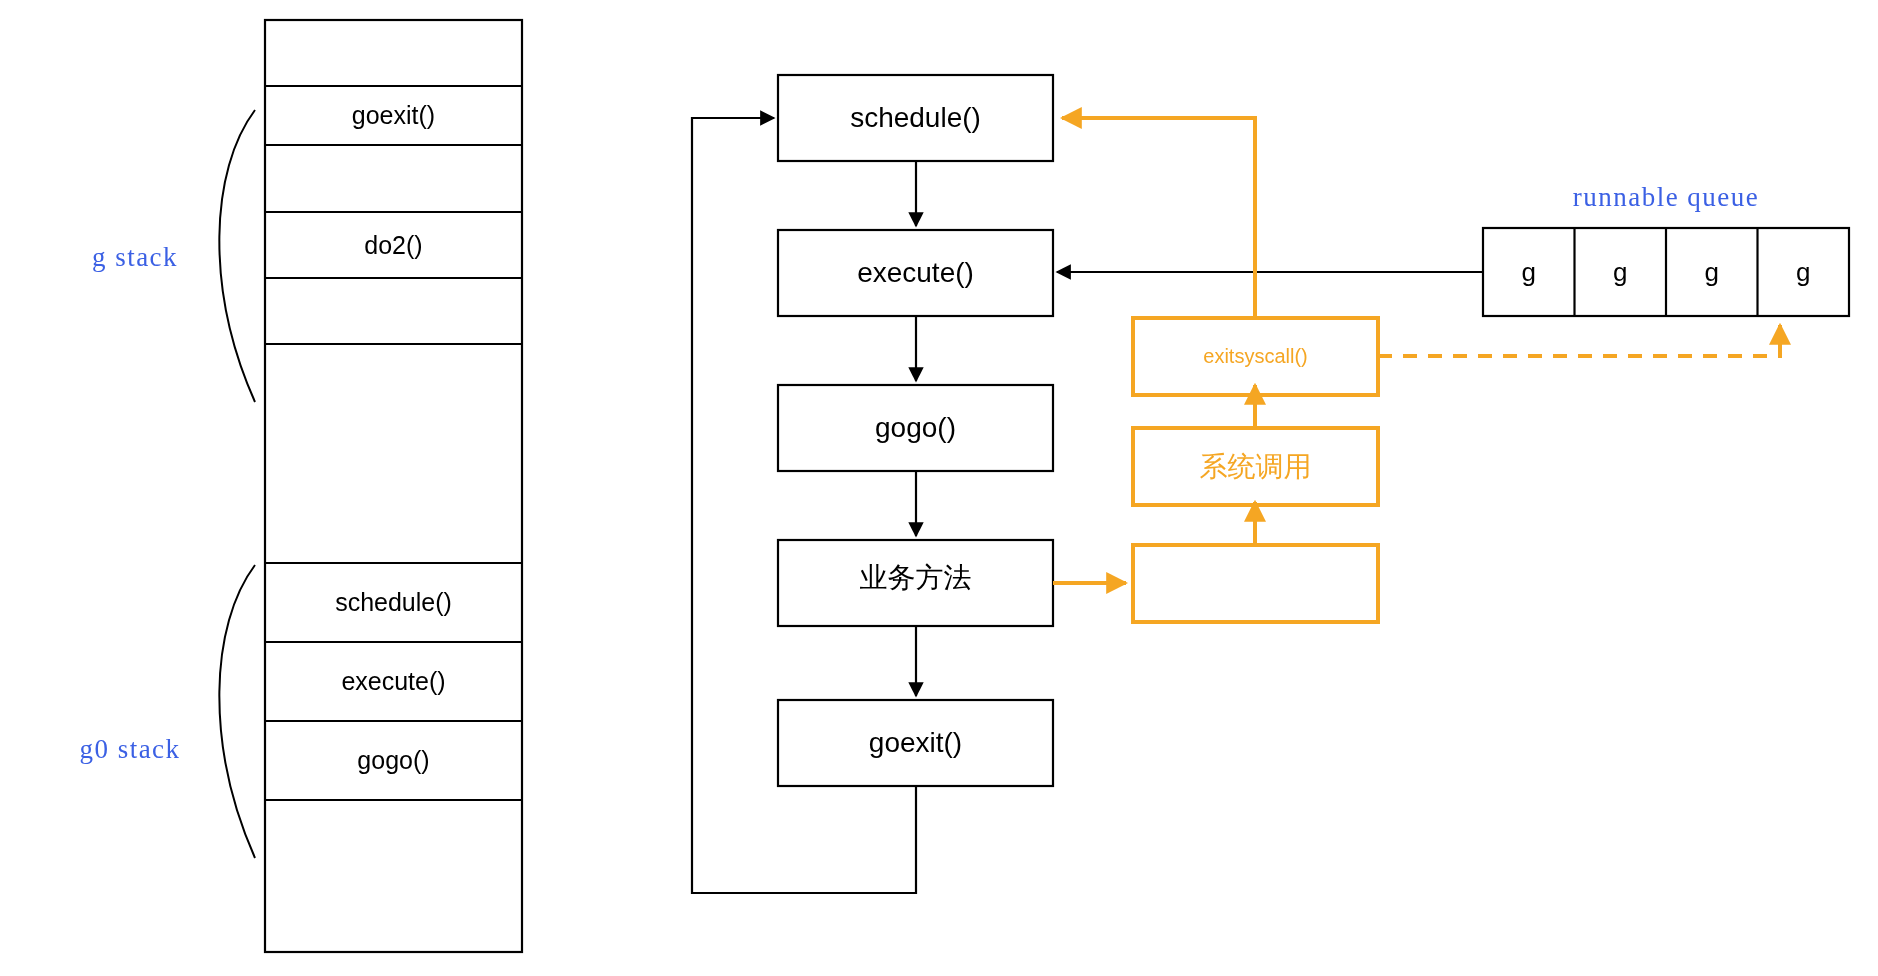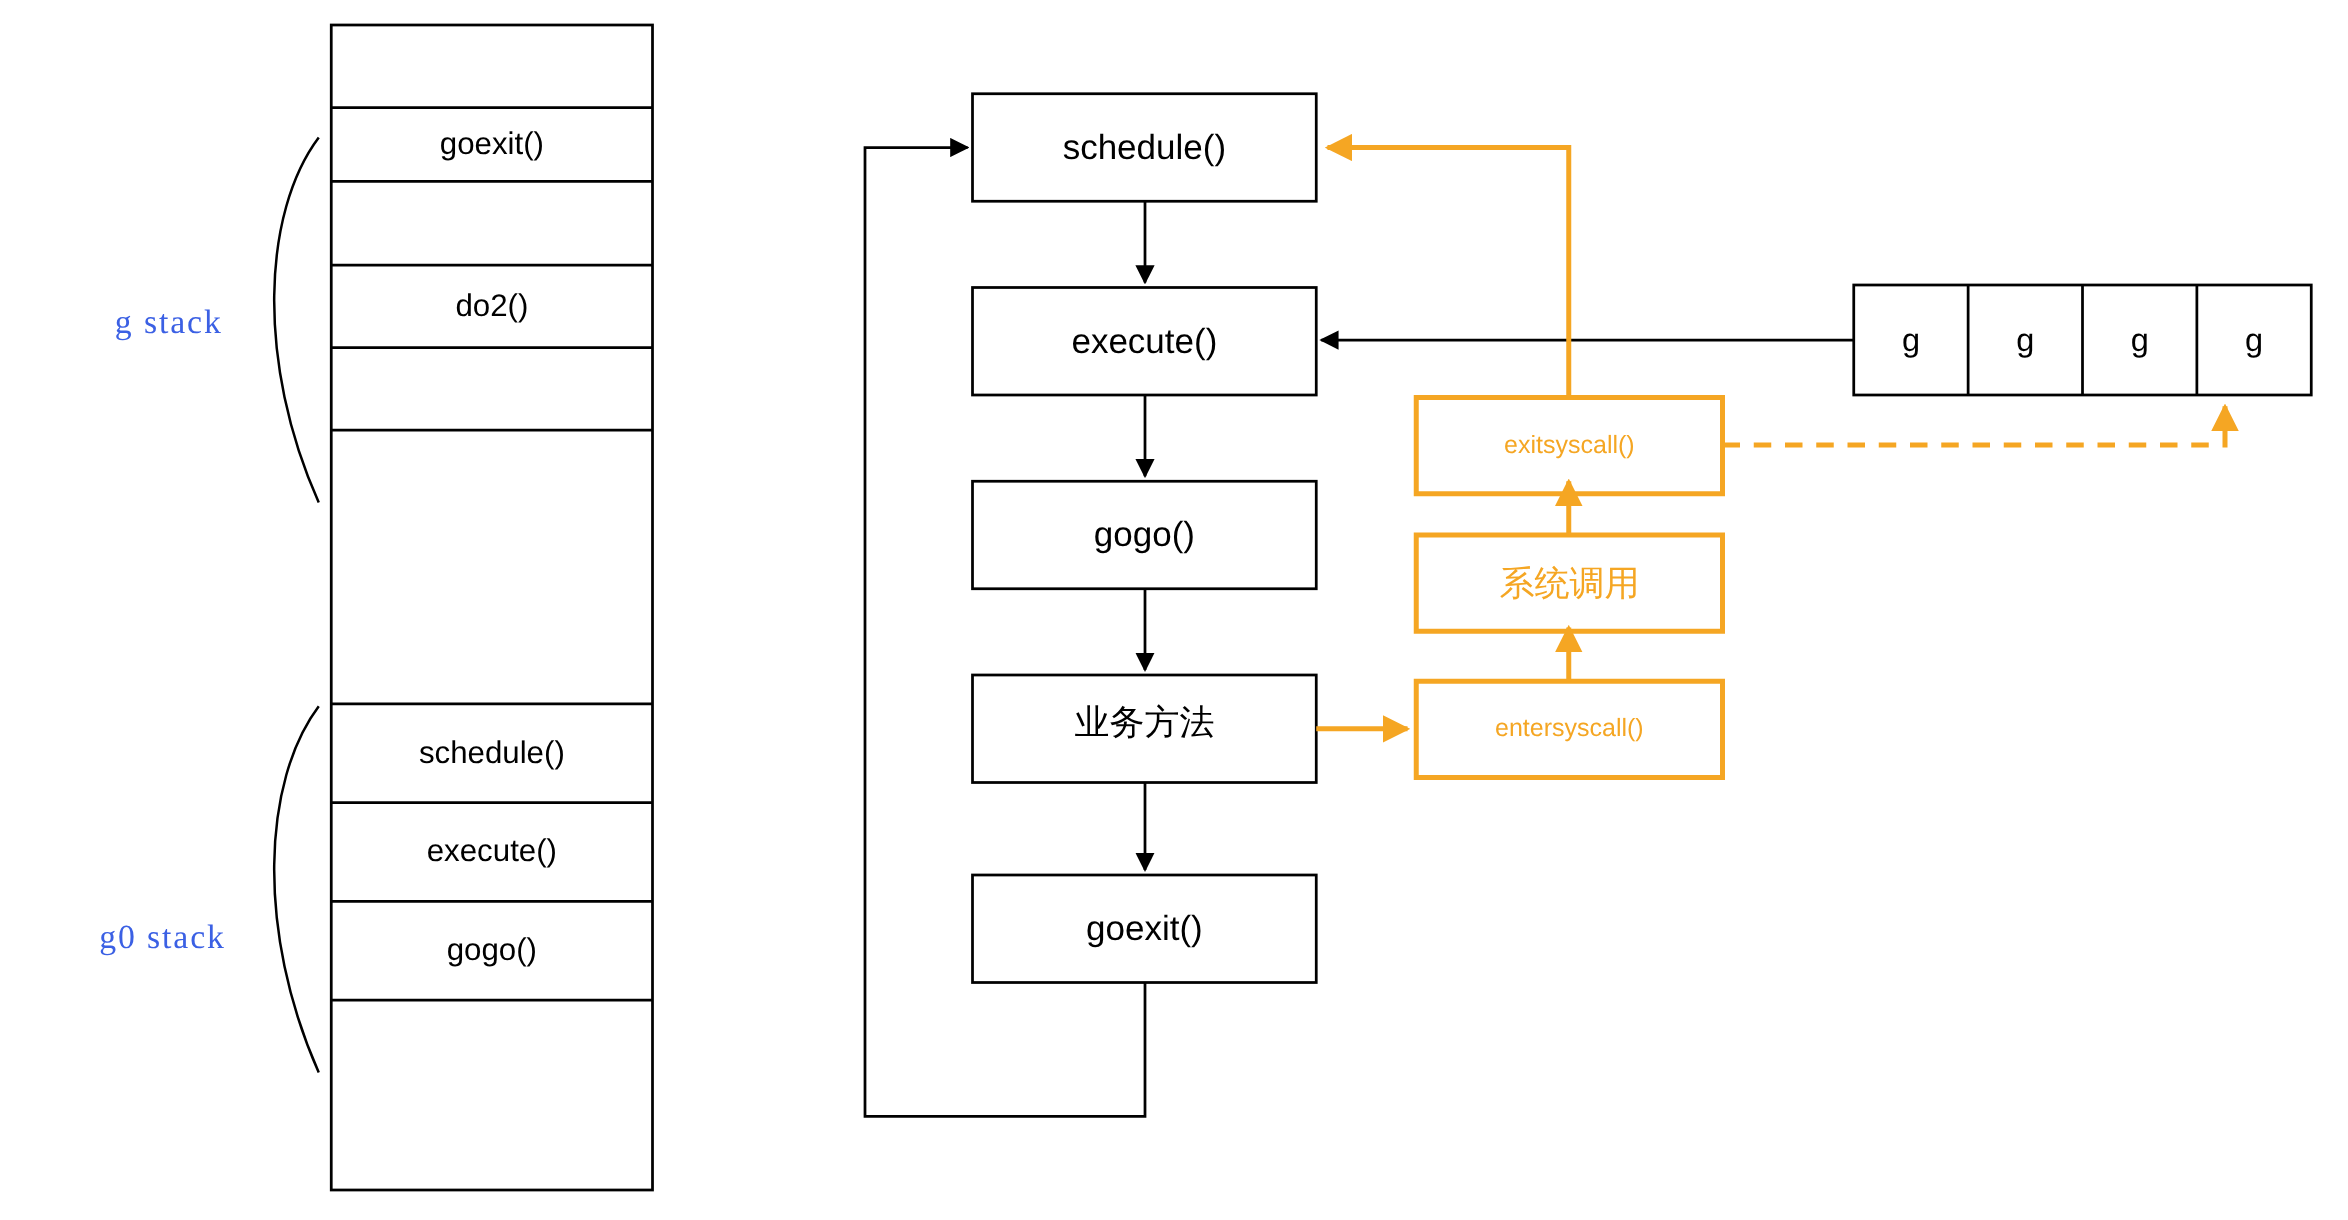--- a/index.html
+++ b/index.html
@@ -162,20 +162,20 @@
   <div class="txt blue-label" style="left:30px; top:692px; width:200px; height:34px;margin-top:40px;">g0 stack</div>
 
   <div class="txt flow-label" style="left:778px; top:75px;  width:275px; height:86px;">schedule()</div>
   <div class="txt flow-label" style="left:778px; top:230px; width:275px; height:86px;">execute()</div>
   <div class="txt flow-label" style="left:778px; top:385px; width:275px; height:86px;">gogo()</div>
   <div class="txt flow-label-cn" style="left:778px; top:540px; width:275px; height:76px;">业务方法</div>
   <div class="txt flow-label" style="left:778px; top:700px; width:275px; height:86px;">goexit()</div>
 
   <div class="txt orange-label" style="left:1133px; top:318px; width:245px; height:77px;">exitsyscall()</div>
   <div class="txt orange-label-cn" style="left:1133px; top:428px; width:245px; height:77px;">系统调用</div>
-  <div class="txt orange-label" style="left:1133px; top:545px; width:245px; height:77px;">entersyscall()</div>
 
+  <div class="txt blue-label" style="left:1483px; top:180px; width:366px; height:34px;">runnable queue</div>
   <div class="txt queue-label" style="left:1483px;   top:228px; width:91.5px; height:88px;">g</div>
   <div class="txt queue-label" style="left:1574.5px; top:228px; width:91.5px; height:88px;">g</div>
   <div class="txt queue-label" style="left:1666px;   top:228px; width:91.5px; height:88px;">g</div>
   <div class="txt queue-label" style="left:1757.5px; top:228px; width:91.5px; height:88px;">g</div>
 
 </div>
 
 </body></html>

